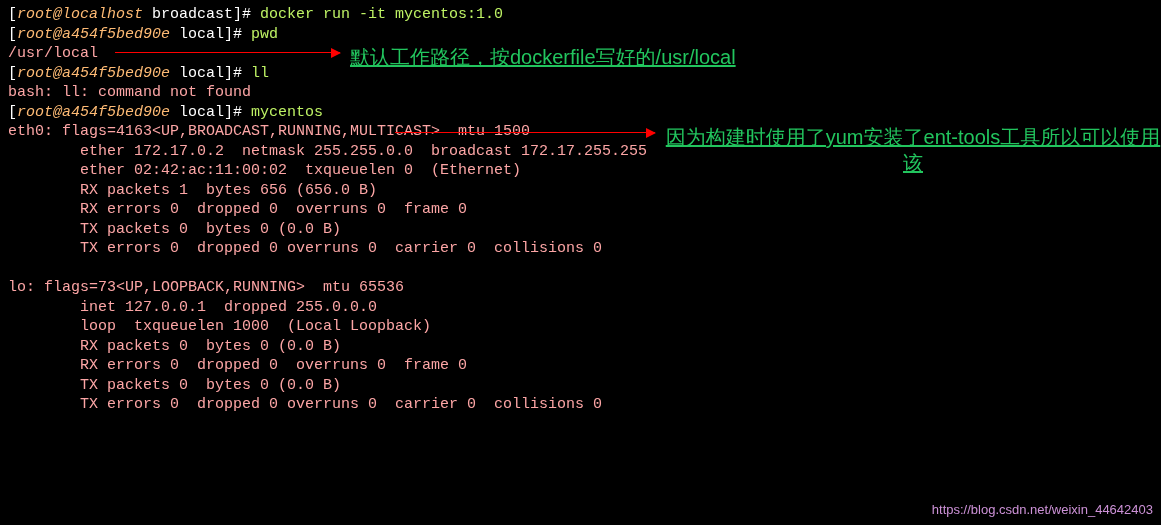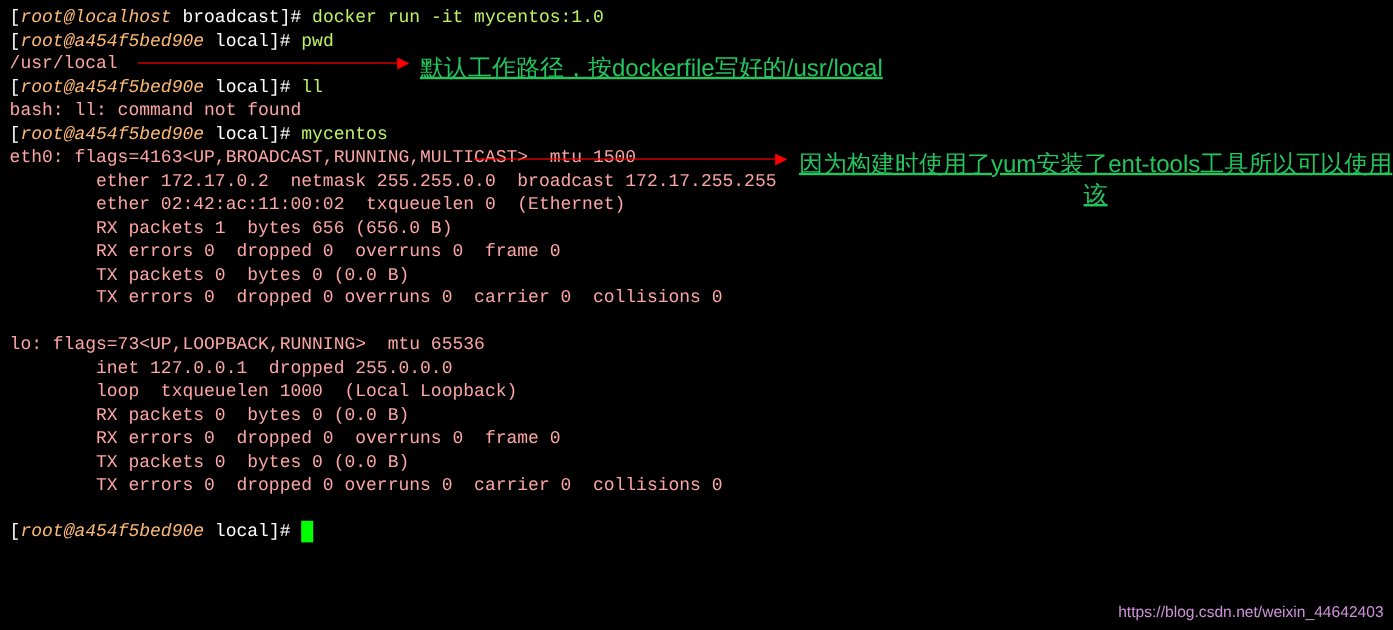--- a/index.html
+++ b/index.html
@@ -85,21 +85,20 @@
   <div class="line output">        TX errors 0  dropped 0 overruns 0  carrier 0  collisions 0</div>
   <div class="line output">&nbsp;</div>
   <div class="line output">lo: flags=73&lt;UP,LOOPBACK,RUNNING&gt;  mtu 65536</div>
   <div class="line output">        inet 127.0.0.1  dropped 255.0.0.0</div>
   <div class="line output">        loop  txqueuelen 1000  (Local Loopback)</div>
   <div class="line output">        RX packets 0  bytes 0 (0.0 B)</div>
   <div class="line output">        RX errors 0  dropped 0  overruns 0  frame 0</div>
   <div class="line output">        TX packets 0  bytes 0 (0.0 B)</div>
   <div class="line output">        TX errors 0  dropped 0 overruns 0  carrier 0  collisions 0</div>
   <div class="line output">&nbsp;</div>
-  <div class="line"><span>[</span><span class="root">root@a454f5bed90e</span><span> local</span><span>]# </span><span class="cursor"></span></div>
 </div>
 
 <div class="arrow" style="left:115px; top:52px; width:225px;"></div>
 <div class="annotation" style="left:350px; top:44px;">默认工作路径，按dockerfile写好的/usr/local</div>
 
 <div class="arrow" style="left:395px; top:132px; width:260px;"></div>
 <div class="annotation" style="left:665px; top:124px;text-align:center;">
   <div>因为构建时使用了yum安装了ent-tools工具所以可以使用该</div>
 </div>
 

